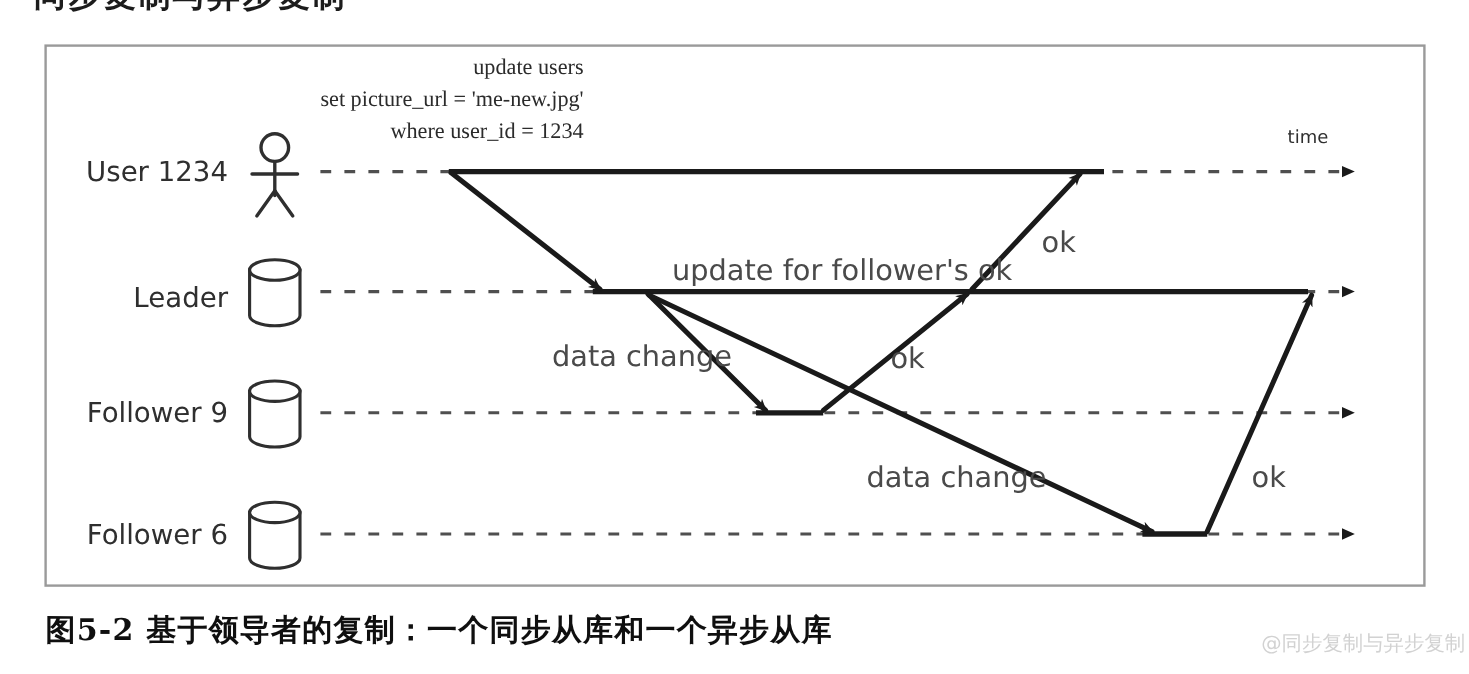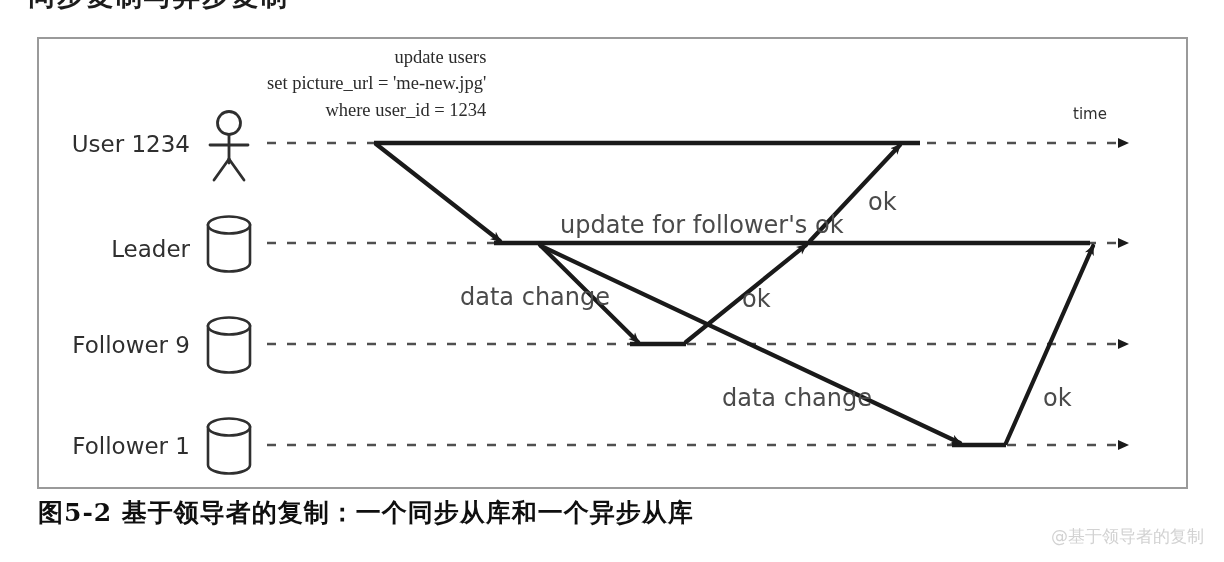--- a/index.html
+++ b/index.html
@@ -84,21 +84,21 @@
     left: 1073px;
     top: 105px;
     font-family: "DejaVu Sans", sans-serif;
     font-size: 15px;
     color: #2f2f2f;
   }
 
   #figure-caption {
     position: absolute;
     left: 38px;
-    top: 496px;
+    top: 508px;
     font-family: "DejaVu Serif", serif;
     font-size: 25px;
     font-weight: 700;
     color: #0f0f0f;
     white-space: nowrap;
     letter-spacing: 1px;
     text-align: center;
   }
 
   #watermark {
@@ -183,23 +183,23 @@
 
 <div id="sql-block"><span>update users</span>
 <span>set picture_url = 'me-new.jpg'</span>
 <span>where user_id = 1234</span></div>
 
 <div id="time-label">time</div>
 
 <div class="lane-label" style="left:20px; top:131px; width:170px;">User 1234</div>
 <div class="lane-label" style="left:20px; top:236px; width:170px;">Leader</div>
 <div class="lane-label" style="left:20px; top:332px; width:170px;">Follower 9</div>
-<div class="lane-label" style="left:20px; top:433px; width:170px;">Follower 1</div>
+<div class="lane-label" style="left:20px; top:433px; width:170px;">Follower 6</div>
 
 <div class="msg-label" style="left:560px; top:211px;">update for follower's ok</div>
 <div class="msg-label" style="left:460px; top:283px;">data change</div>
 <div class="msg-label" style="left:742px; top:285px;">ok</div>
 <div class="msg-label" style="left:868px; top:188px;">ok</div>
 <div class="msg-label" style="left:722px; top:384px;">data change</div>
 <div class="msg-label" style="left:1043px; top:384px;">ok</div>
 
 <div id="figure-caption">图5-2 基于领导者的复制：一个同步从库和一个异步从库</div>
-<div id="watermark">@基于领导者的复制</div>
+<div id="watermark">@同步复制与异步复制</div>
 
 </body></html>

